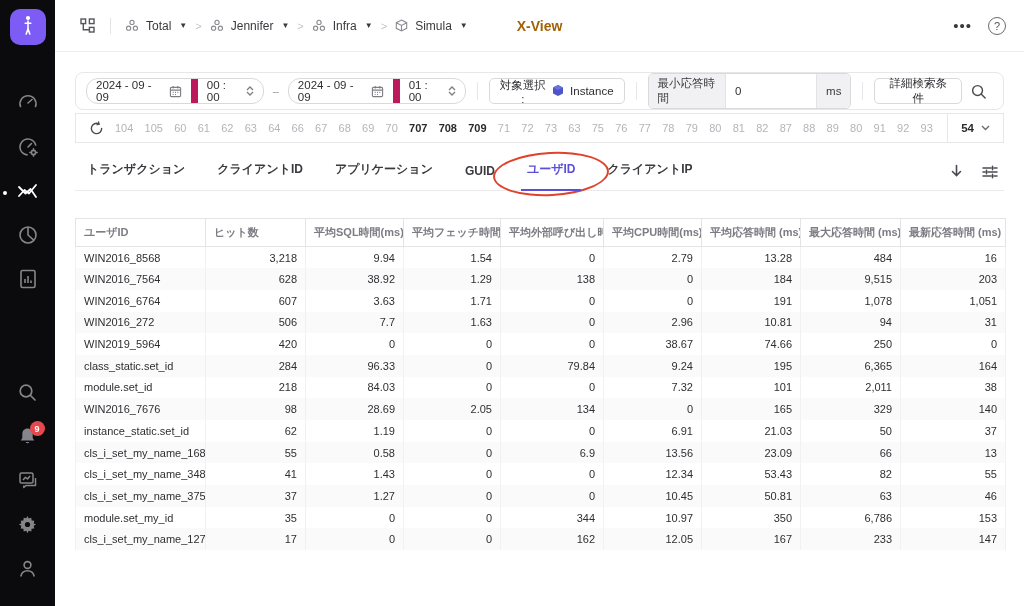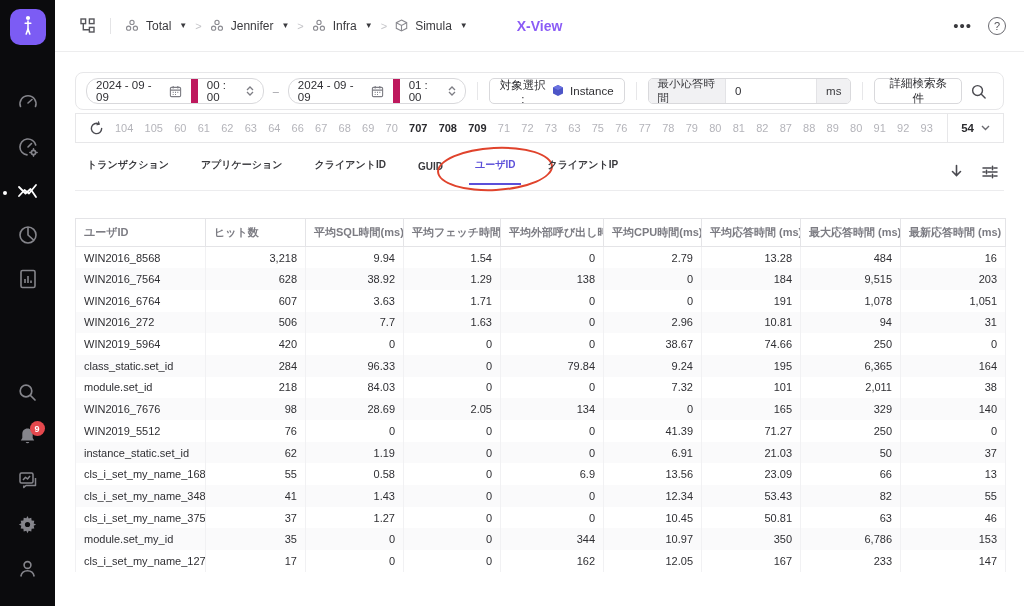--- a/index.html
+++ b/index.html
@@ -18,54 +18,54 @@
   
   .main { flex:1; display:flex; flex-direction:column; min-width:0; }
   .topbar { height:52px; border-bottom:1px solid #ededee; display:flex; align-items:center; padding:0 18px 0 24px; position:relative; flex:none; }
   .tree-btn { color:#55555a; display:flex; align-items:center; cursor:pointer; }
   .tb-divider { width:1px; height:16px; background:#e4e4e6; margin:0 14px; }
   .breadcrumb { display:flex; align-items:center; gap:7px; font-size:12px; color:#3a3a3e; }
   .bc-item { display:flex; align-items:center; gap:7px; cursor:pointer; }
   .bc-icon { color:#8a8a90; display:flex; }
   .bc-caret { font-size:8px; color:#3a3a3e; margin-left:1px; }
   .bc-sep { color:#c4c4c8; font-size:11px; margin:0 1px; }
-  .page-title { position:absolute; left:50%; transform:translateX(-50%); font-size:14px; font-weight:bold; color:#8b5cf6; }
+  .page-title { position:absolute; left:50%; transform:translateX(-50%); font-size:14px; font-weight:bold; color:#a16207; }
   .topbar-right { margin-left:auto; display:flex; align-items:center; gap:16px; color:#55555a; }
   .more-btn { font-size:15px; letter-spacing:1px; color:#3a3a3e; cursor:pointer; }
   .help-btn { width:18px; height:18px; border:1.4px solid #6a6a70; border-radius:50%; font-size:11px; display:flex; align-items:center; justify-content:center; color:#55555a; cursor:pointer; }
 
   .content { padding:20px 20px 0 20px; display:flex; flex-direction:column; flex:1; min-height:0; }
 
   
   .filter-box { border:1px solid #e7e7e9; border-radius:8px; height:38px; display:flex; align-items:center; padding:0 10px; gap:8px; flex:none; }
   .inp-group { display:flex; align-items:center; border:1px solid #d9d9dc; border-radius:12px; height:26px; overflow:hidden; background:#fff; }
   .inp-cell { display:flex; align-items:center; gap:7px; padding:0 9px; font-size:11.5px; color:#2f2f33; height:100%; }
   .inp-cell + .inp-cell { border-left:7px solid #be185d; }
   .cal-icon,.stepper { color:#7d7d84; display:flex; flex-direction:column; align-items:center; justify-content:center; cursor:pointer; }
   .stepper svg { display:block; }
   .range-dash { color:#9a9aa0; font-size:11px; padding:0 1px; }
   .f-divider { width:1px; height:18px; background:#e7e7e9; margin:0 3px; }
   .btn { border:1px solid #d9d9dc; border-radius:5px; height:26px; display:flex; align-items:center; gap:6px; padding:0 10px; font-size:11.5px; color:#2f2f33; background:#fff; cursor:pointer; }
-  .minresp-group { display:flex; align-items:stretch; border:1px solid #d9d9dc; border-radius:5px; height:26px; overflow:hidden; }
+  .minresp-group { display:flex; align-items:stretch; border:1px solid #d9d9dc; border-radius:5px; height:36px; overflow:hidden; }
   .chip { background:#f1f1f3; display:flex; align-items:center; padding:0 9px; font-size:11.5px; color:#3a3a3e; }
   .minresp-input { width:92px; border:none; outline:none; font-size:11.5px; padding:0 9px; font-family:inherit; color:#2f2f33; border-left:1px solid #e3e3e6; border-right:1px solid #e3e3e6; }
   .search-btn { margin-left:auto; color:#4a4a50; display:flex; cursor:pointer; padding-right:6px; }
 
   
   .pager-box { border:1px solid #e7e7e9; border-radius:0; height:30px; margin-top:3px; display:flex; align-items:center; flex:none; overflow:hidden; }
   .refresh-btn { color:#4a4a50; display:flex; padding:0 11px 0 13px; cursor:pointer; }
   .pager-nums { flex:1; display:flex; align-items:center; justify-content:space-between; padding-right:14px; }
   .pnum { font-size:11px; color:#b4b4ba; cursor:pointer; }
   .pnum.active { color:#2a2a2e; font-weight:bold; }
   .psize { border-left:1px solid #e7e7e9; height:100%; display:flex; align-items:center; gap:7px; padding:0 13px; font-size:11.5px; font-weight:bold; color:#2a2a2e; cursor:pointer; }
   .psize .chev { color:#6a6a70; display:flex; }
 
   
   .tabs-row { margin-top:12px; display:flex; align-items:flex-end; border-bottom:1px solid #ececee; height:36px; position:relative; flex:none; }
-  .tab { font-size:10px; font-weight:bold; color:#3a3a3e; padding:0 2px 12px; margin:6px 14px; cursor:pointer; position:relative; white-space:nowrap; }
+  .tab { font-size:12px; font-weight:bold; color:#3a3a3e; padding:0 2px 12px; margin:0 14px; cursor:pointer; position:relative; white-space:nowrap; }
   .tab:first-child { margin-left:10px; }
   .tab.active { color:#5b4fd9; }
   .tab.active::after { content:""; position:absolute; left:-4px; right:-4px; bottom:-1px; height:2px; background:#5b4fd9; }
   .annotation { position:absolute; width:116px; height:44px; border:2.6px solid #e0432c; border-radius:50%; transform:rotate(-3deg); pointer-events:none; }
   .tabs-right { margin-left:auto; display:flex; align-items:center; gap:18px; padding:0 6px 10px 0; color:#4a4a50; }
   .tabs-right .ticon { display:flex; cursor:pointer; }
 
   
   .table-wrap { margin-top:27px; flex:1; min-height:0; }
   table { width:100%; border-collapse:collapse; table-layout:fixed; }
@@ -370,22 +370,22 @@
           <svg width="9" height="6" viewBox="0 0 9 6" fill="none" stroke="currentColor" stroke-width="1.4">
               <path d="M1 1 L4.5 4.5 L8 1"></path>
             </svg>
         </span>
       </div>
     </div>
 
     <div class="tabs-row">
       <div id="tabs-host" style="display:flex; align-items:flex-end;">
           <div class="tab">トランザクション</div>
+          <div class="tab">クライアントID</div>
           <div class="tab">アプリケーション</div>
-          <div class="tab">クライアントID</div>
           <div class="tab">GUID</div>
           <div class="tab active" style="position: relative;">ユーザID<div class="annotation" style="left: 50%; top: 50%; margin: -24px 0px 0px -58px;"></div></div>
           <div class="tab">クライアントIP</div>
         </div>
       <div class="tabs-right">
         <span class="ticon">
           <svg width="15" height="16" viewBox="0 0 15 16" fill="none" stroke="currentColor" stroke-width="1.6" stroke-linecap="round">
               <path d="M7.5 1.5 V11 M3.5 7.5 L7.5 11.5 L11.5 7.5"></path>
             </svg>
         </span>
@@ -506,31 +506,20 @@
               <td class="num">98</td>
               <td class="num">28.69</td>
               <td class="num">2.05</td>
               <td class="num">134</td>
               <td class="num">0</td>
               <td class="num">165</td>
               <td class="num">329</td>
               <td class="num">140</td>
             </tr>
             <tr>
-              <td class="">WIN2019_5512</td>
-              <td class="num">76</td>
-              <td class="num">0</td>
-              <td class="num">0</td>
-              <td class="num">0</td>
-              <td class="num">41.39</td>
-              <td class="num">71.27</td>
-              <td class="num">250</td>
-              <td class="num">0</td>
-            </tr>
-            <tr>
               <td class="">instance_static.set_id</td>
               <td class="num">62</td>
               <td class="num">1.19</td>
               <td class="num">0</td>
               <td class="num">0</td>
               <td class="num">6.91</td>
               <td class="num">21.03</td>
               <td class="num">50</td>
               <td class="num">37</td>
             </tr>

